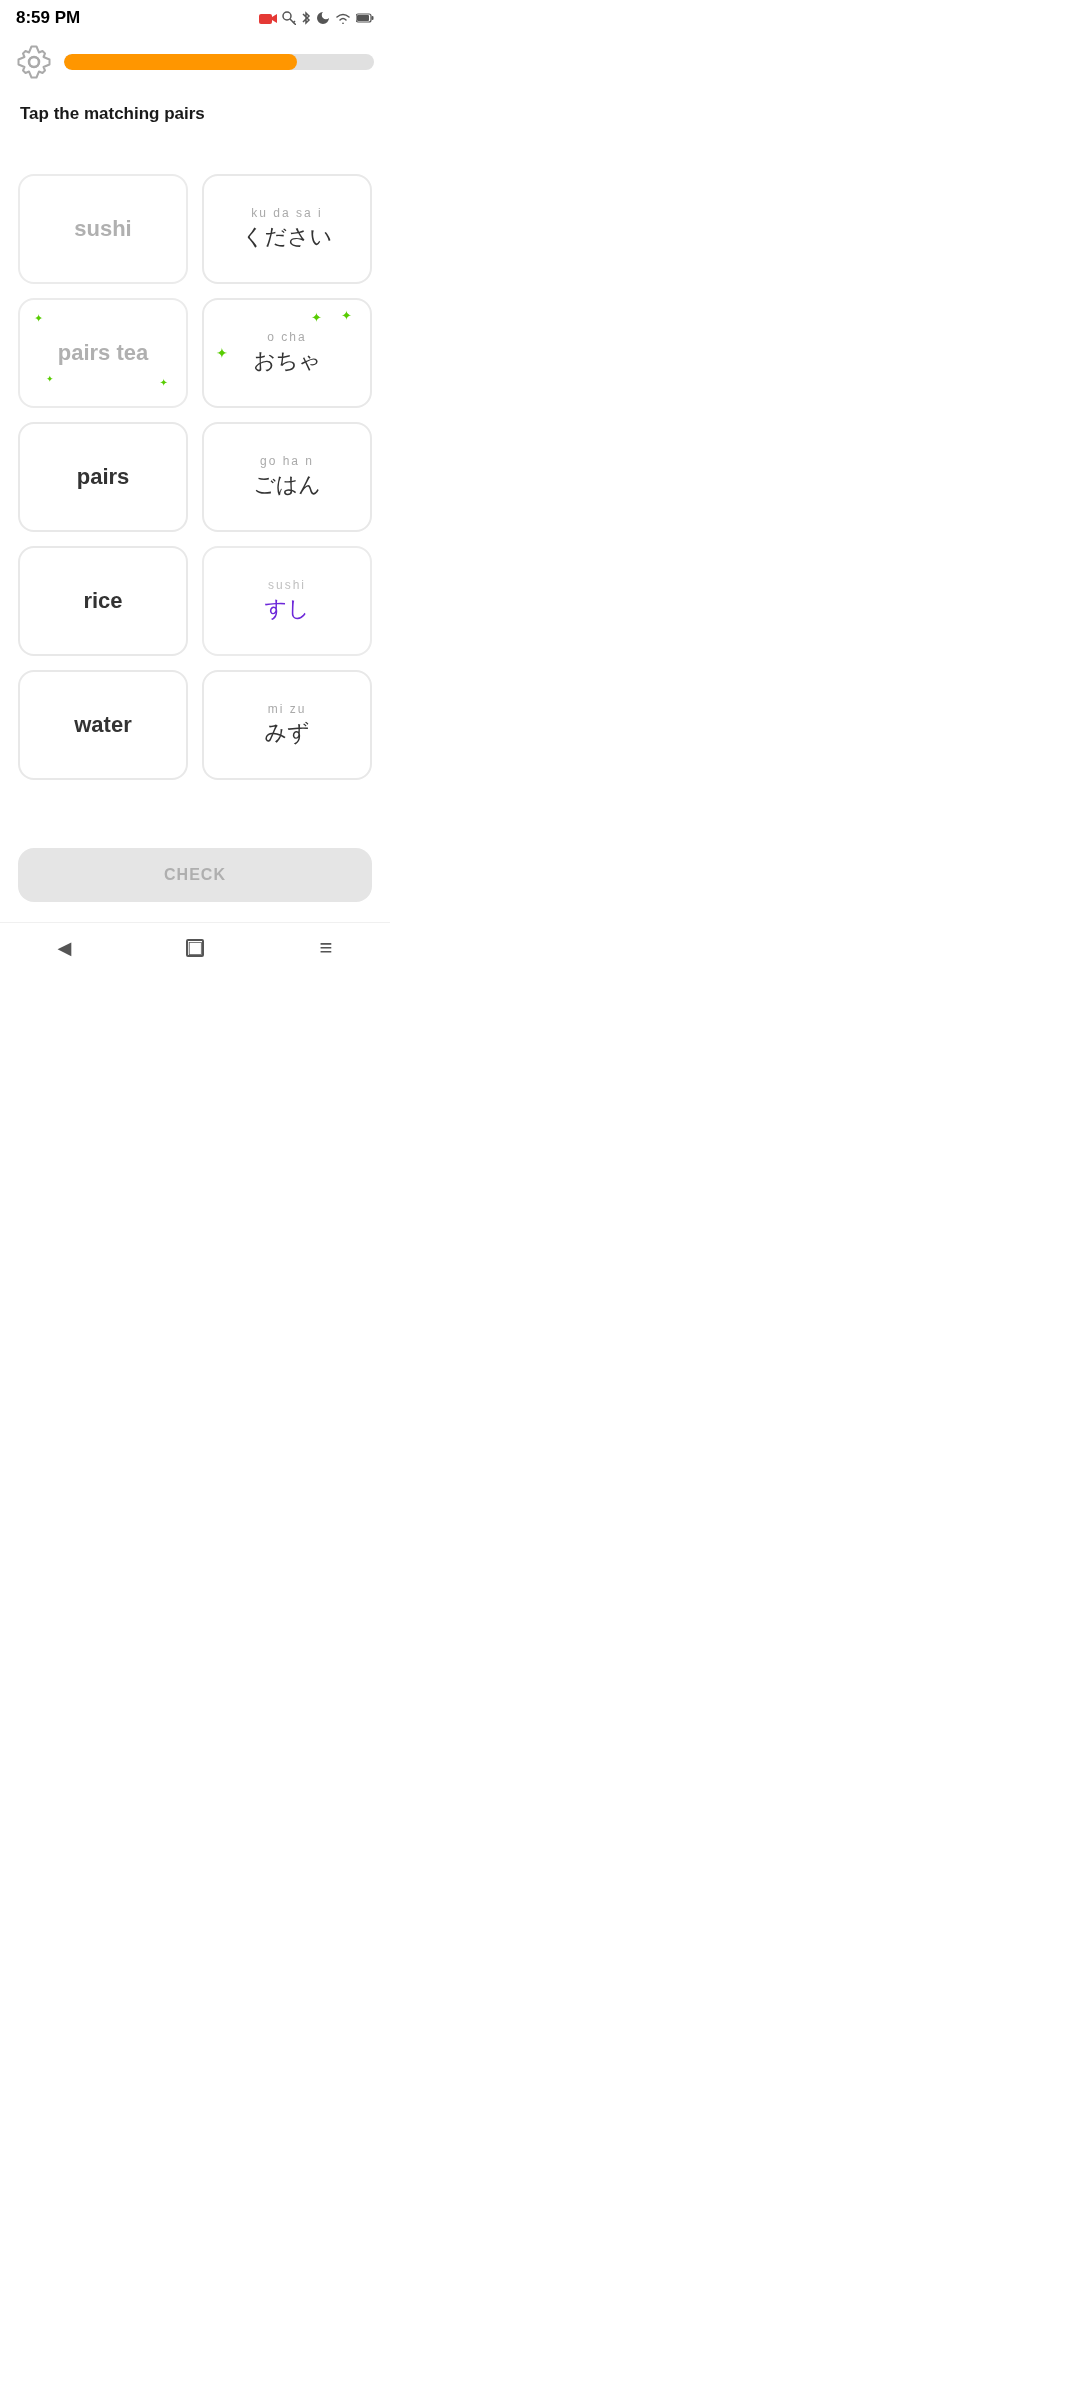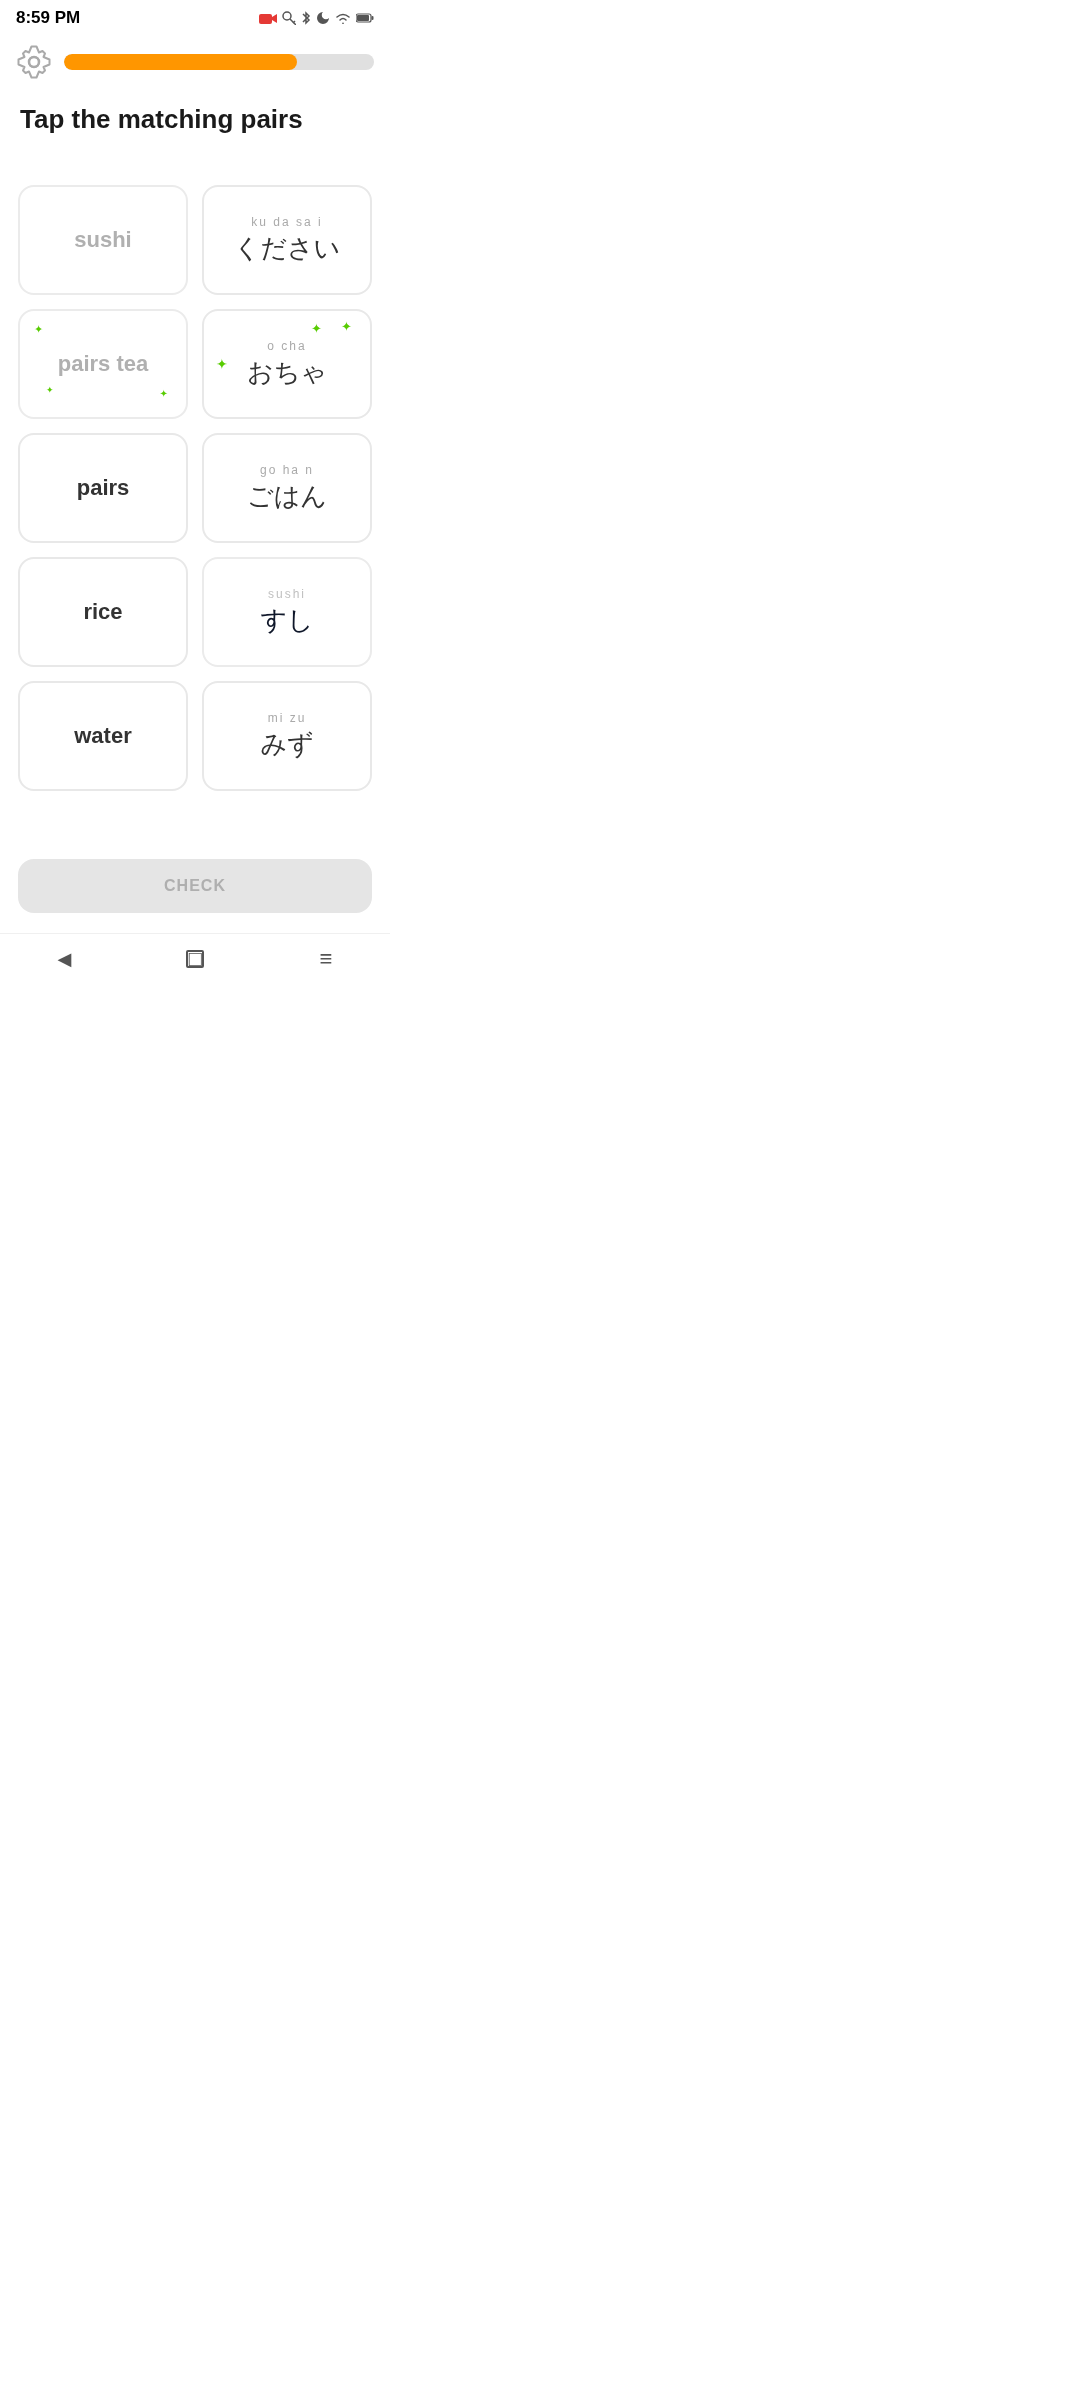--- a/index.html
+++ b/index.html
@@ -56,21 +56,21 @@
 
     .progress-bar-fill {
       height: 100%;
       background: #ff9600;
       border-radius: 8px;
       width: 75%;
     }
 
     .instruction {
       padding: 20px 20px 10px 20px;
-      font-size: 26px;
+      font-size: 17px;
       font-weight: 800;
       color: #1a1a1a;
       line-height: 1.2;
     }
 
     .spacer {
       height: 40px;
     }
 
     .cards-grid {
@@ -116,27 +116,27 @@
       letter-spacing: 2px;
       margin-bottom: 2px;
       text-align: center;
     }
 
     .card-romaji.dimmed-text {
       color: #c0c0c0;
     }
 
     .card-japanese {
-      font-size: 26px;
+      font-size: 22px;
       color: #333;
       text-align: center;
     }
 
     .card-japanese.dimmed-text {
-      color: #0f172a;
+      color: #6d28d9;
     }
 
     .star {
       position: absolute;
       color: #58cc02;
       font-size: 14px;
     }
 
     .star-tl { top: 12px; left: 14px; font-size: 11px; }
     .star-br { bottom: 18px; right: 18px; font-size: 10px; }

